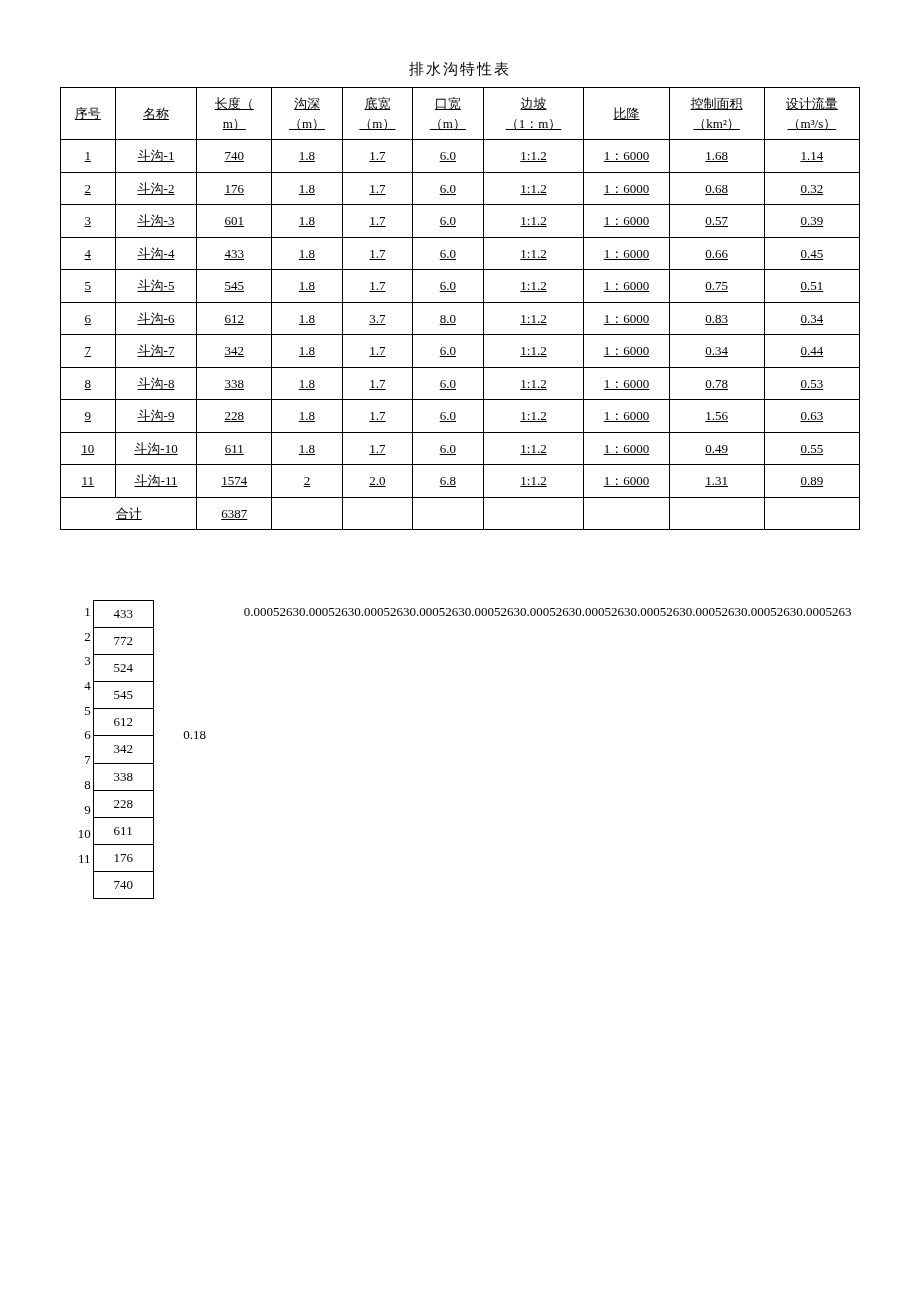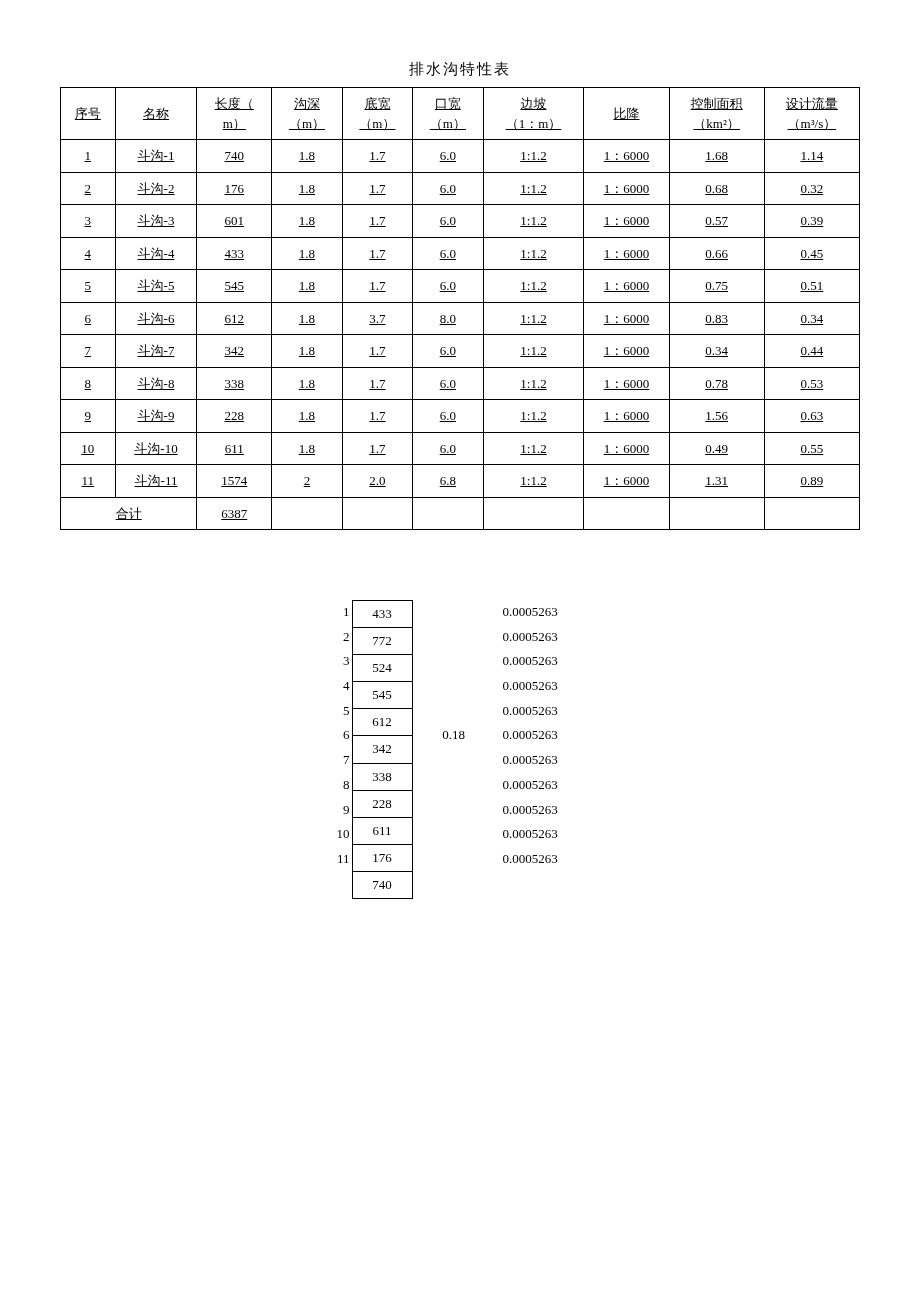--- a/index.html
+++ b/index.html
@@ -78,21 +78,21 @@
       flex-direction: column;
       font-size: 13px;
       line-height: 1.9;
       padding-left: 22px;
       padding-right: 20px;
       min-width: 80px;
       text-align: center;
     }
     .lower-right-col {
       display: flex;
-      flex-direction: column;
+      flex-direction: row;
       font-size: 13px;
       line-height: 1.9;
       min-width: 100px;
       text-align: left;
       padding-left: 10px;
     }
     .lower-middle-item {
       height: 1.9em;
       display: flex;
       align-items: center;

